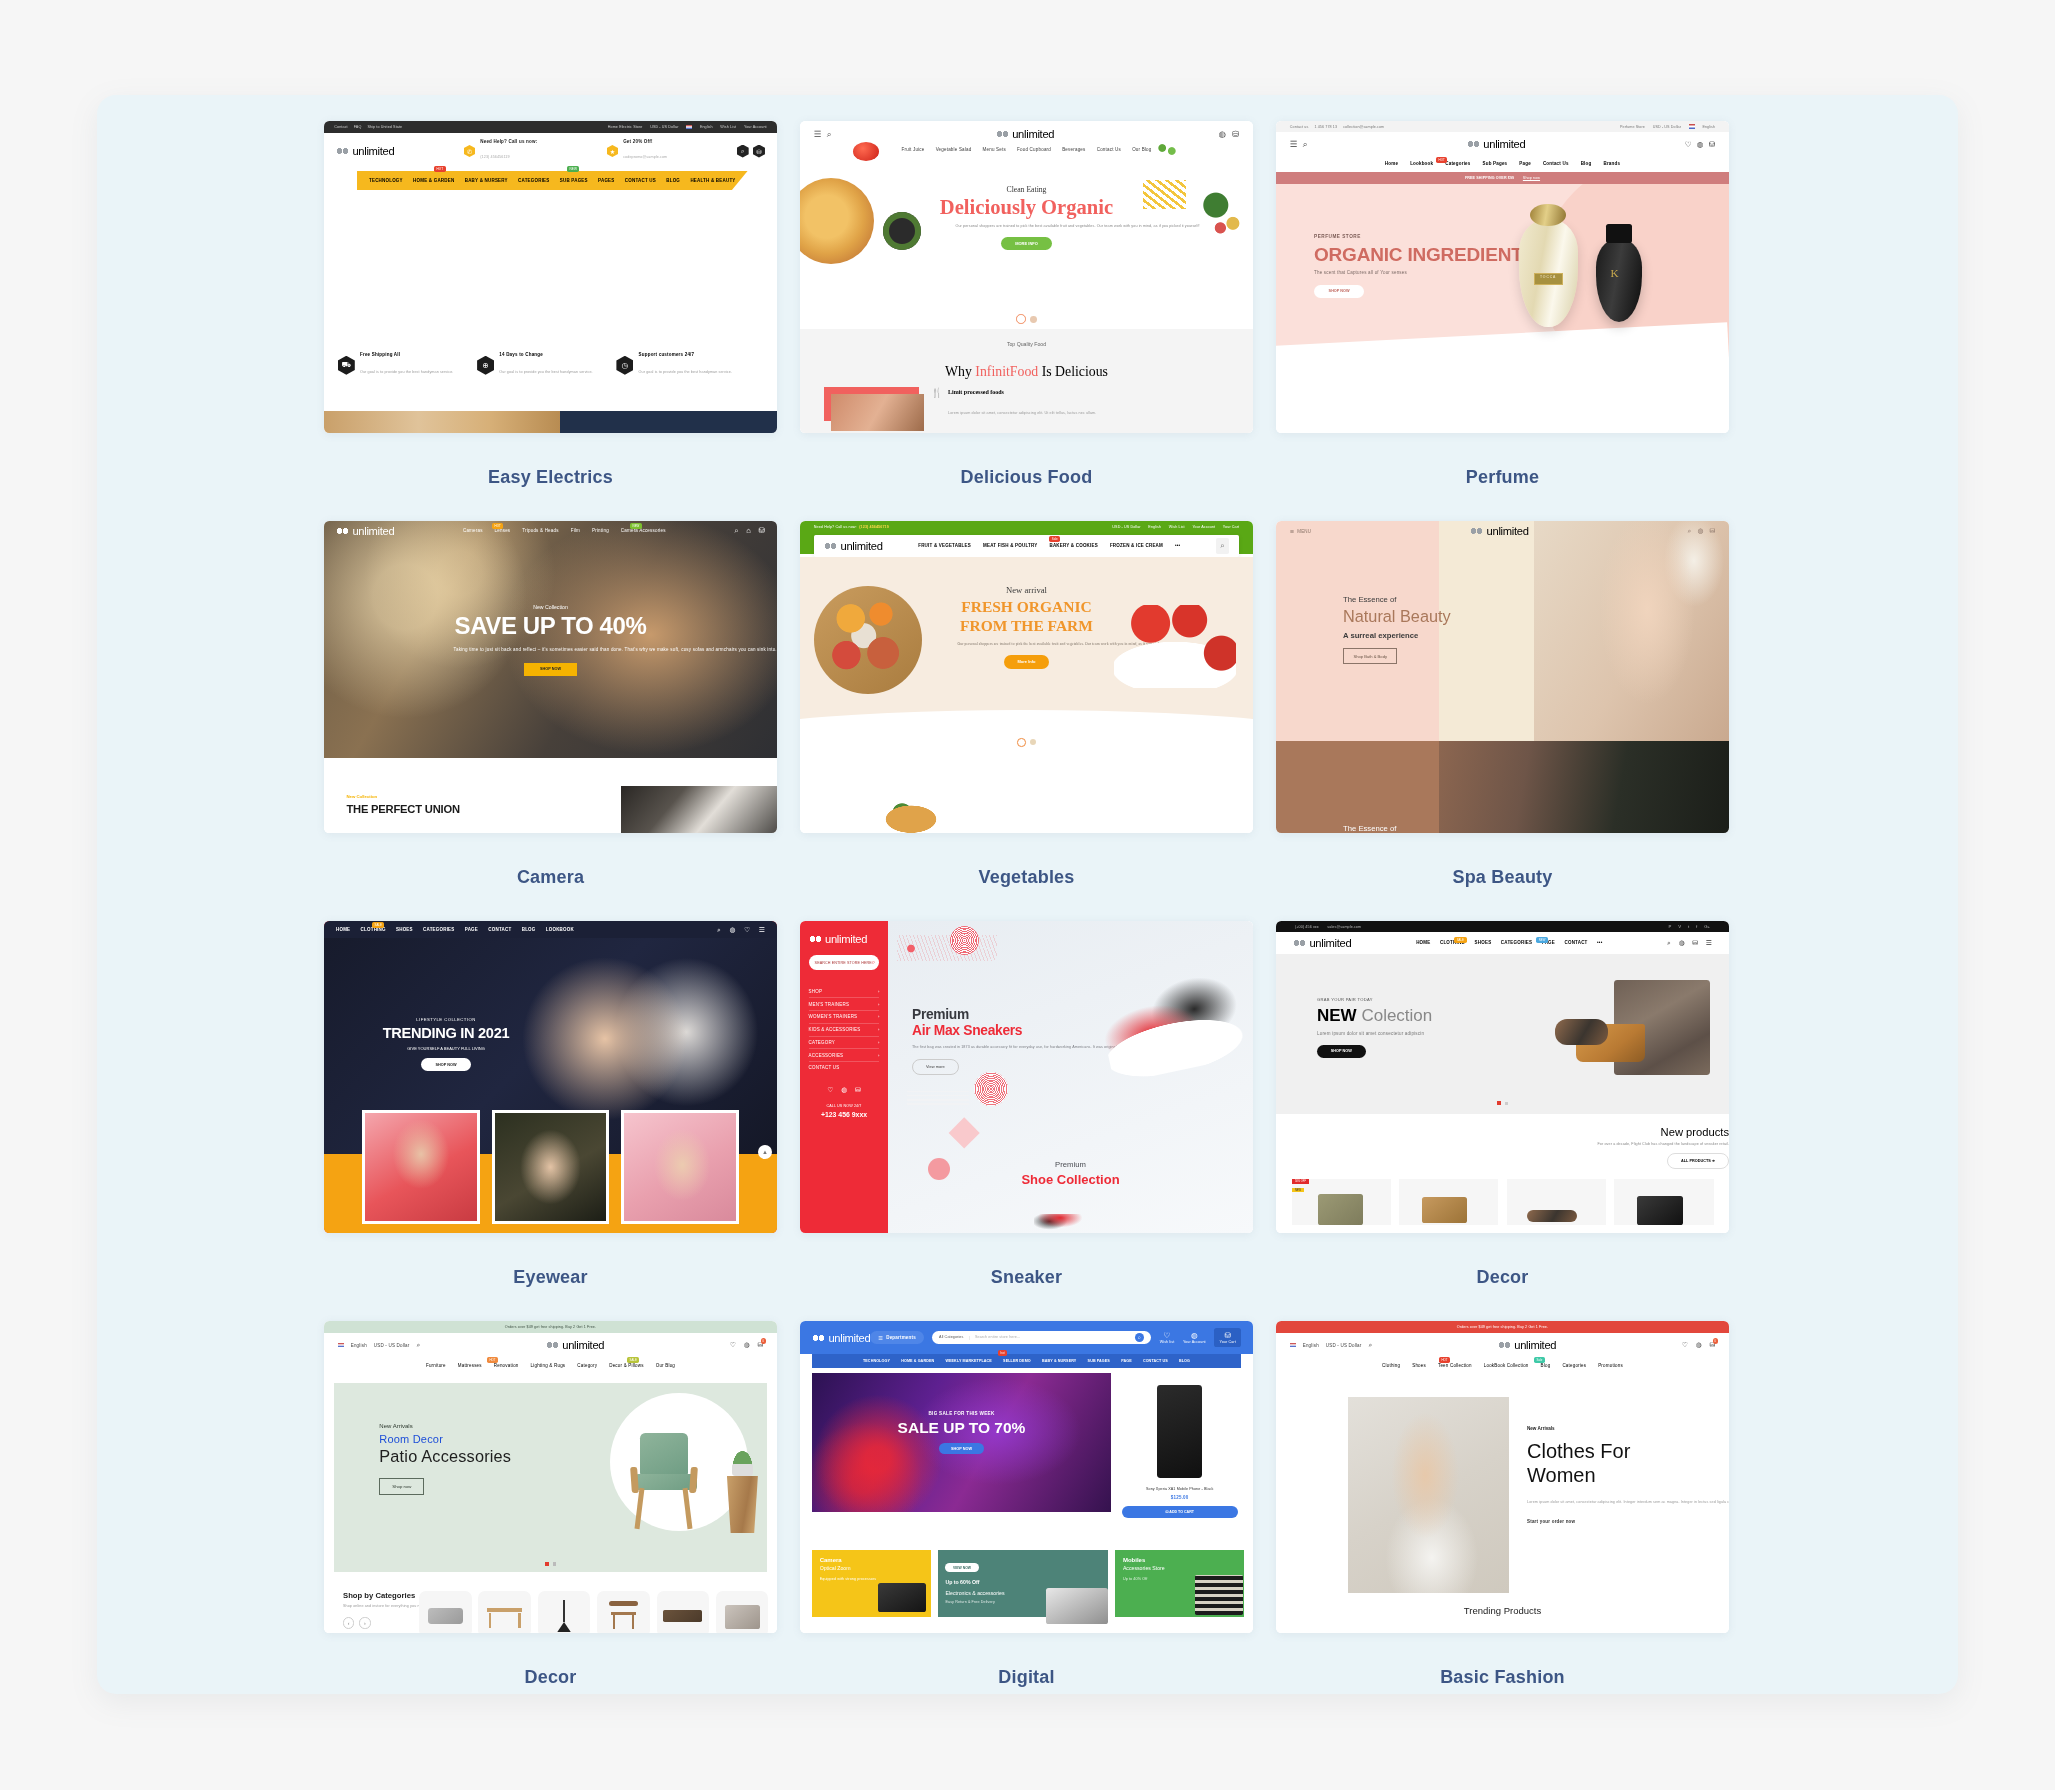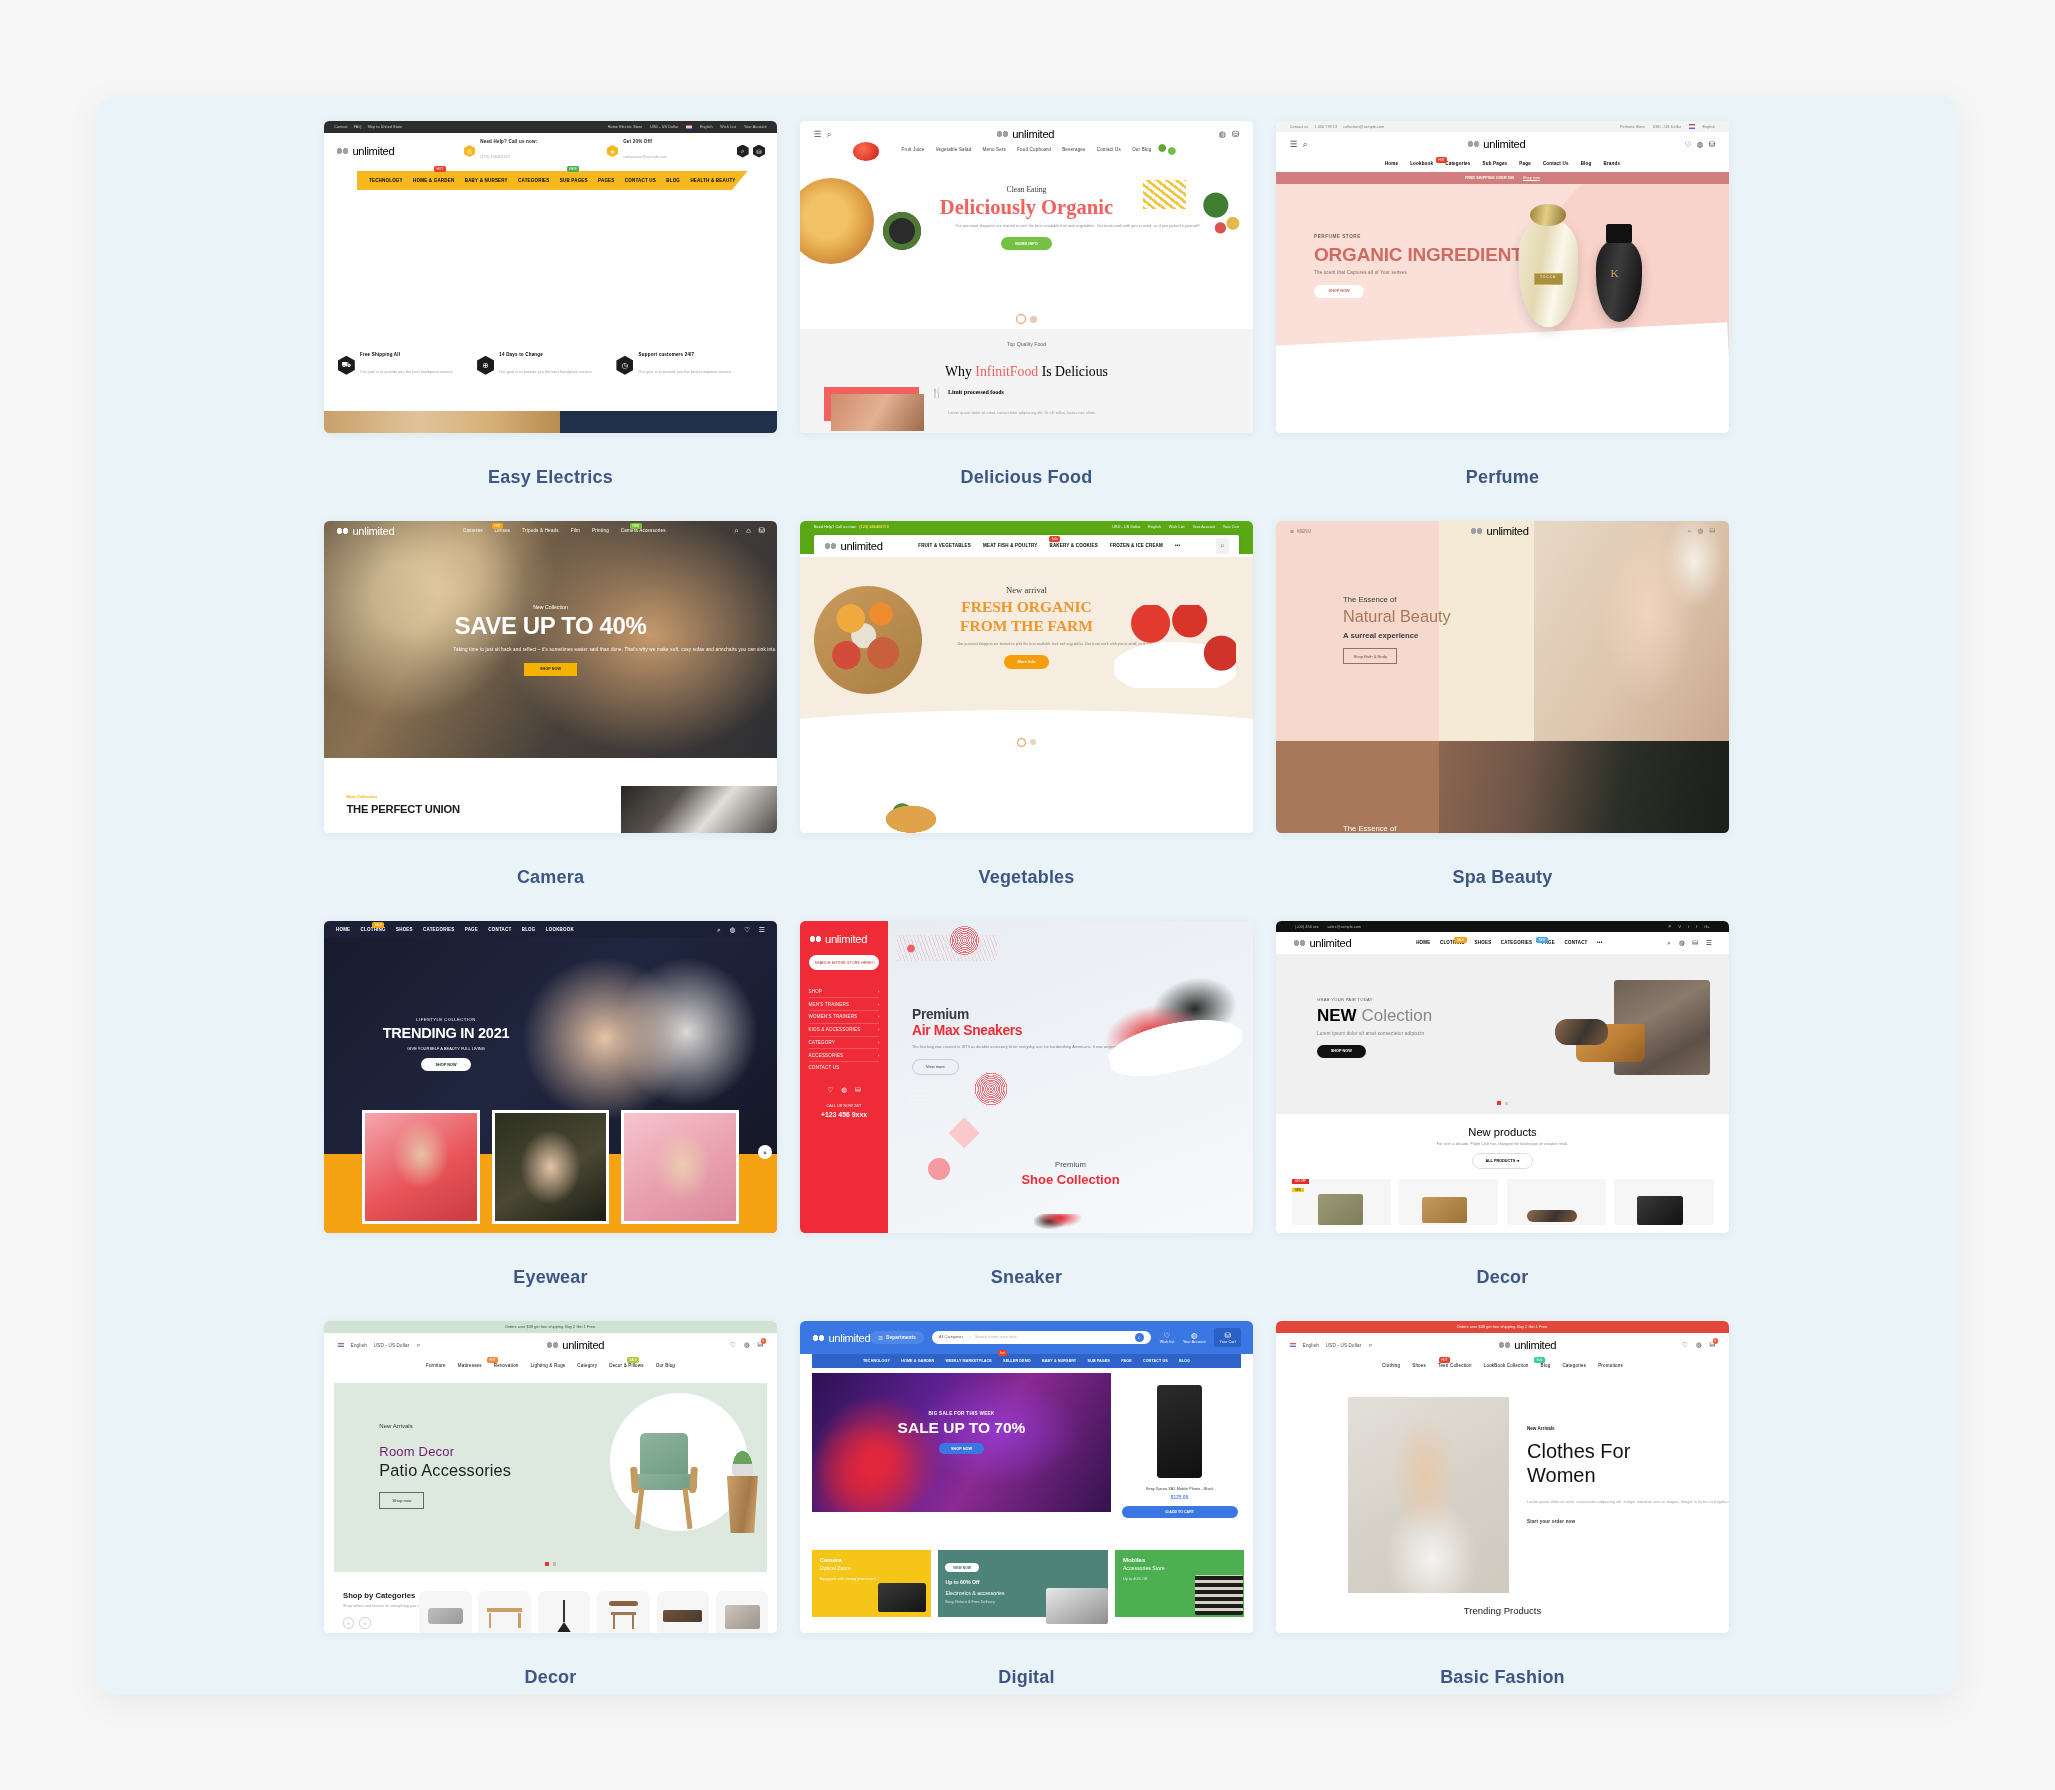--- a/index.html
+++ b/index.html
@@ -639,21 +639,21 @@
             <div style="position:absolute;right:19px;top:22.4px;width:155px;height:112px;">
               <div style="position:absolute;right:0;top:3.4px;width:96px;height:95px;border-radius:3.4px;background:linear-gradient(150deg,#6f6055 0%,#8a7a6c 38%,#5d5048 72%,#7b6b5d 100%);"></div>
               <div style="position:absolute;left:20.6px;top:48px;width:69px;height:38px;border-radius:2.6px 2.6px 6.9px 6.9px;background:linear-gradient(140deg,#d79a4a,#b97a33 60%,#8d5c24);"></div>
               <div style="position:absolute;left:0;top:43px;width:53px;height:26px;border-radius:12px;background:linear-gradient(120deg,#8f6a4d,#3b352f 55%,#7b5a40);"></div>
             </div>
             <div class="row" style="position:absolute;left:0;right:0;bottom:8.6px;justify-content:center;gap:3.4px;">
               <span style="width:4.3px;height:4.3px;background:#e23b2e;display:inline-block"></span>
               <span style="width:3.4px;height:3.4px;background:#ccc;display:inline-block"></span>
             </div>
           </div>
-          <div style="position:absolute;left:0;right:0;top:193px;bottom:0;background:#fff;text-align:center;">
+          <div style="position:absolute;left:0;right:0;top:193px;bottom:0;background:#fff;text-align:right;">
             <div style="font-size:11.2px;margin-top:12px;">New products</div>
             <div class="tiny" style="color:#888;margin-top:4.3px">For over a decade, Flight Club has changed the landscape of sneaker retail.</div>
             <div style="display:inline-block;margin-top:6.9px;border:0.9px solid #ddd;border-radius:9.5px;padding:4.3px 13px;font-size:3.8px;font-weight:bold;"><span>ALL PRODUCTS</span> ➜</div>
             <div class="row" style="margin-top:10.3px;padding:0 15.5px;gap:8.6px;align-items:flex-end;">
               <div style="flex:1;height:46px;background:#f6f6f6;position:relative;">
                 <div style="position:absolute;left:0;top:0;background:#e12b2b;color:#fff;font-size:2.6px;padding:0.9px 3.4px;">50% OFF</div>
                 <div style="position:absolute;left:0;top:8.6px;background:#f5c518;color:#333;font-size:2.6px;padding:0.9px 3.4px;">NEW</div>
                 <div style="position:absolute;left:26px;bottom:0;width:45px;height:31px;background:linear-gradient(140deg,#9c9a75,#7e7c5c);border-radius:2.6px"></div>
               </div>
               <div style="flex:1;height:46px;background:#f6f6f6;position:relative;">
@@ -703,21 +703,21 @@
             <span class="tiny2">Lighting &amp; Rugs</span>
             <span class="tiny2">Category</span>
             <span class="tiny2">Decor &amp; Pillows</span>
             <span class="tiny2">Our Blog</span>
             <span style="position:absolute;left:163px;top:0px;background:#f08a3d;color:#fff;font-size:2.8px;padding:0.9px 2.6px;border-radius:1.7px;">HOT</span>
             <span style="position:absolute;left:303px;top:0px;background:#b8c43a;color:#fff;font-size:2.8px;padding:0.9px 2.6px;border-radius:1.7px;">SALE</span>
           </div>
           <div style="position:absolute;left:10.3px;right:10.3px;top:62px;height:189px;background:#dde8de;overflow:hidden;">
             <div style="position:absolute;left:45px;top:40px">
               <div style="font-size:6px;color:#2f3a30">New Arrivals</div>
-              <div style="font-size:13px;color:#701a75;margin-top:15px;letter-spacing:0.2px">Room Decor</div>
+              <div style="font-size:11px;color:#1d4ed8;margin-top:4px;letter-spacing:0.2px">Room Decor</div>
               <div style="font-size:16.3px;color:#1e1e1e;margin-top:1.7px;letter-spacing:0.2px">Patio Accessories</div>
               <div style="display:inline-block;margin-top:12px;border:0.9px solid #5c6b5d;padding:5.2px 12px;font-size:4.3px;color:#2f3a30;">Shop now</div>
             </div>
             <div style="position:absolute;right:19px;top:10.3px;width:138px;height:138px;border-radius:50%;background:#fff;"></div>
             <div style="position:absolute;right:48px;top:50px;width:89px;height:103px;">
               <div style="position:absolute;left:10.3px;top:0;width:48px;height:45px;border-radius:5.2px;background:linear-gradient(150deg,#8fb49b,#6e9c83);"></div>
               <div style="position:absolute;left:5.2px;top:41px;width:62px;height:15.5px;border-radius:3.4px;background:linear-gradient(150deg,#8fb49b,#6e9c83);"></div>
               <div style="position:absolute;left:1.7px;top:34px;width:6.9px;height:26px;border-radius:2.6px;background:#c49a5f;transform:rotate(-4deg)"></div>
               <div style="position:absolute;left:60px;top:34px;width:6.9px;height:26px;border-radius:2.6px;background:#c49a5f;transform:rotate(4deg)"></div>
               <div style="position:absolute;left:6.9px;top:55px;width:5.2px;height:41px;background:#c49a5f;transform:rotate(7deg)"></div>

